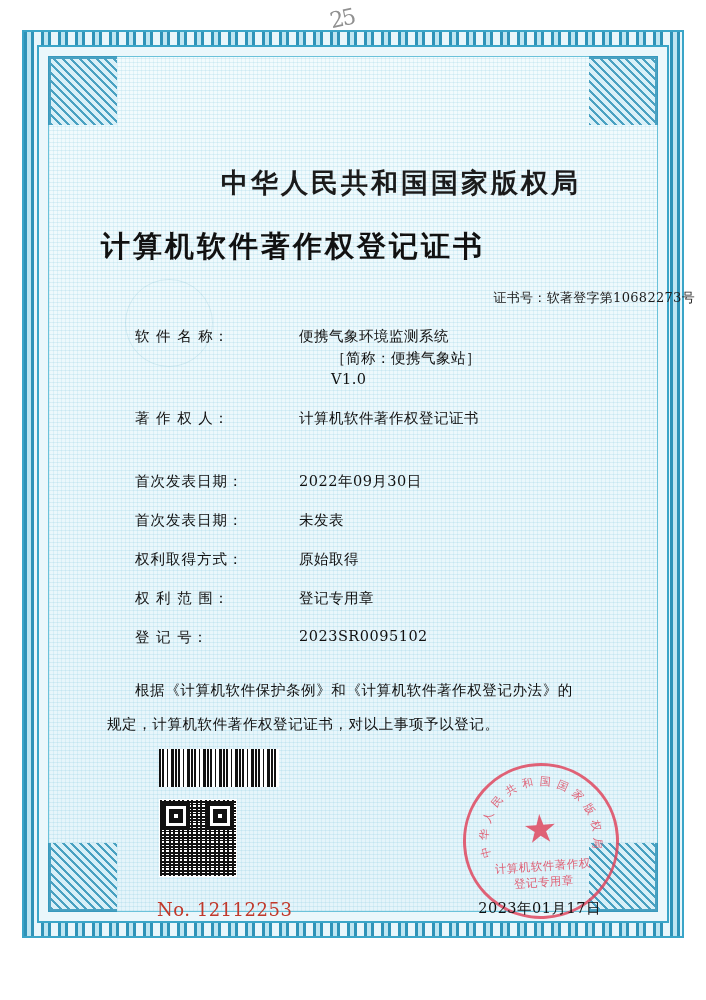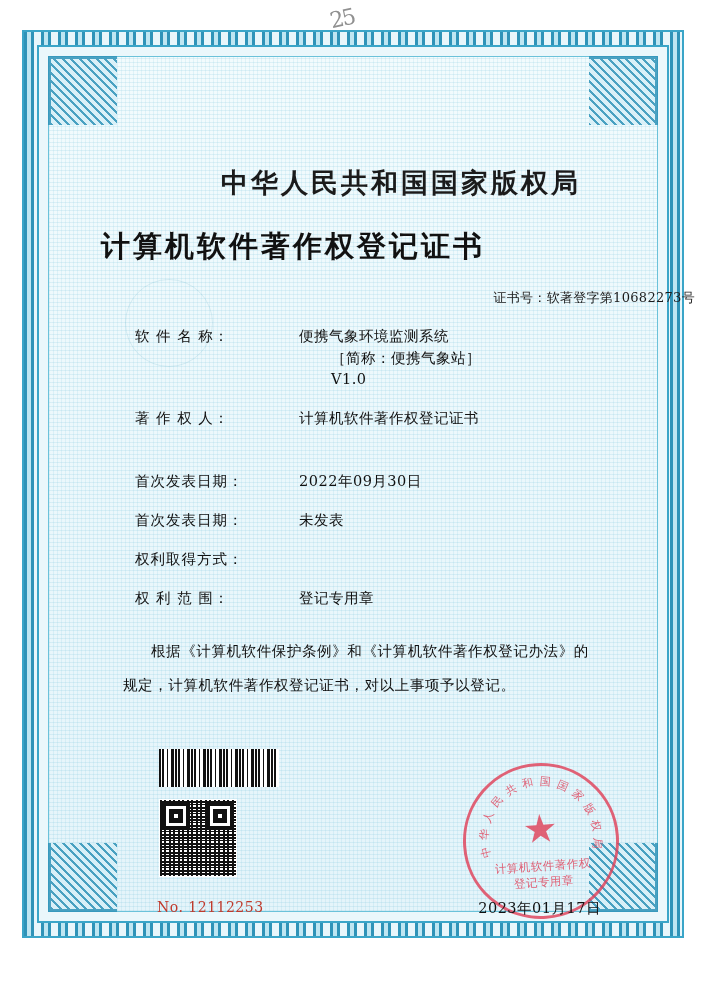--- a/index.html
+++ b/index.html
@@ -155,21 +155,21 @@
     margin-top: 3px;
     margin-left: 32px;
   }
   .gap-lg { height: 40px; }
   .gap-md { height: 18px; }
 
   .fields-lower .field-row { margin-bottom: 20px; }
 
   .statement {
     margin-top: 26px;
-    padding-left: 22px;
+    padding-left: 6px;
     padding-right: 8px;
     font-size: 14.5px;
     line-height: 34px;
     color: #111;
     font-family: "DejaVu Serif", serif;
     letter-spacing: .6px;
   }
   .statement .indent { padding-left: 28px; }
 
   
@@ -253,21 +253,21 @@
     line-height: 16px;
     letter-spacing: .5px;
     font-family: "DejaVu Serif", serif;
   }
 
   
   .footer-no {
     position: absolute;
     left: 108px;
     top: 842px;
-    font-size: 14px;
+    font-size: 18px;
     color: #c0392b;
     font-family: "DejaVu Serif", serif;
     letter-spacing: .5px;
   }
   .footer-date {
     position: absolute;
     right: 56px;
     top: 842px;
     font-size: 14.5px;
     color: #111;
@@ -339,27 +339,32 @@
                 <div class="field-value">2022年09月30日</div>
               </div>
 
               <div class="field-row">
                 <div class="field-label">首次发表日期：</div>
                 <div class="field-value">未发表</div>
               </div>
 
               <div class="field-row">
                 <div class="field-label">权利取得方式：</div>
+                <div class="field-value">原始取得</div>
               </div>
 
               <div class="field-row">
                 <div class="field-label">权 利 范 围：</div>
                 <div class="field-value">登记专用章</div>
               </div>
 
+              <div class="field-row">
+                <div class="field-label">登 记 号：</div>
+                <div class="field-value">2023SR0095102</div>
+              </div>
 
             </div>
           </div>
 
           <div class="statement">
             <div class="indent">根据《计算机软件保护条例》和《计算机软件著作权登记办法》的</div>
             <div>规定，计算机软件著作权登记证书，对以上事项予以登记。</div>
           </div>
 
         </div>

